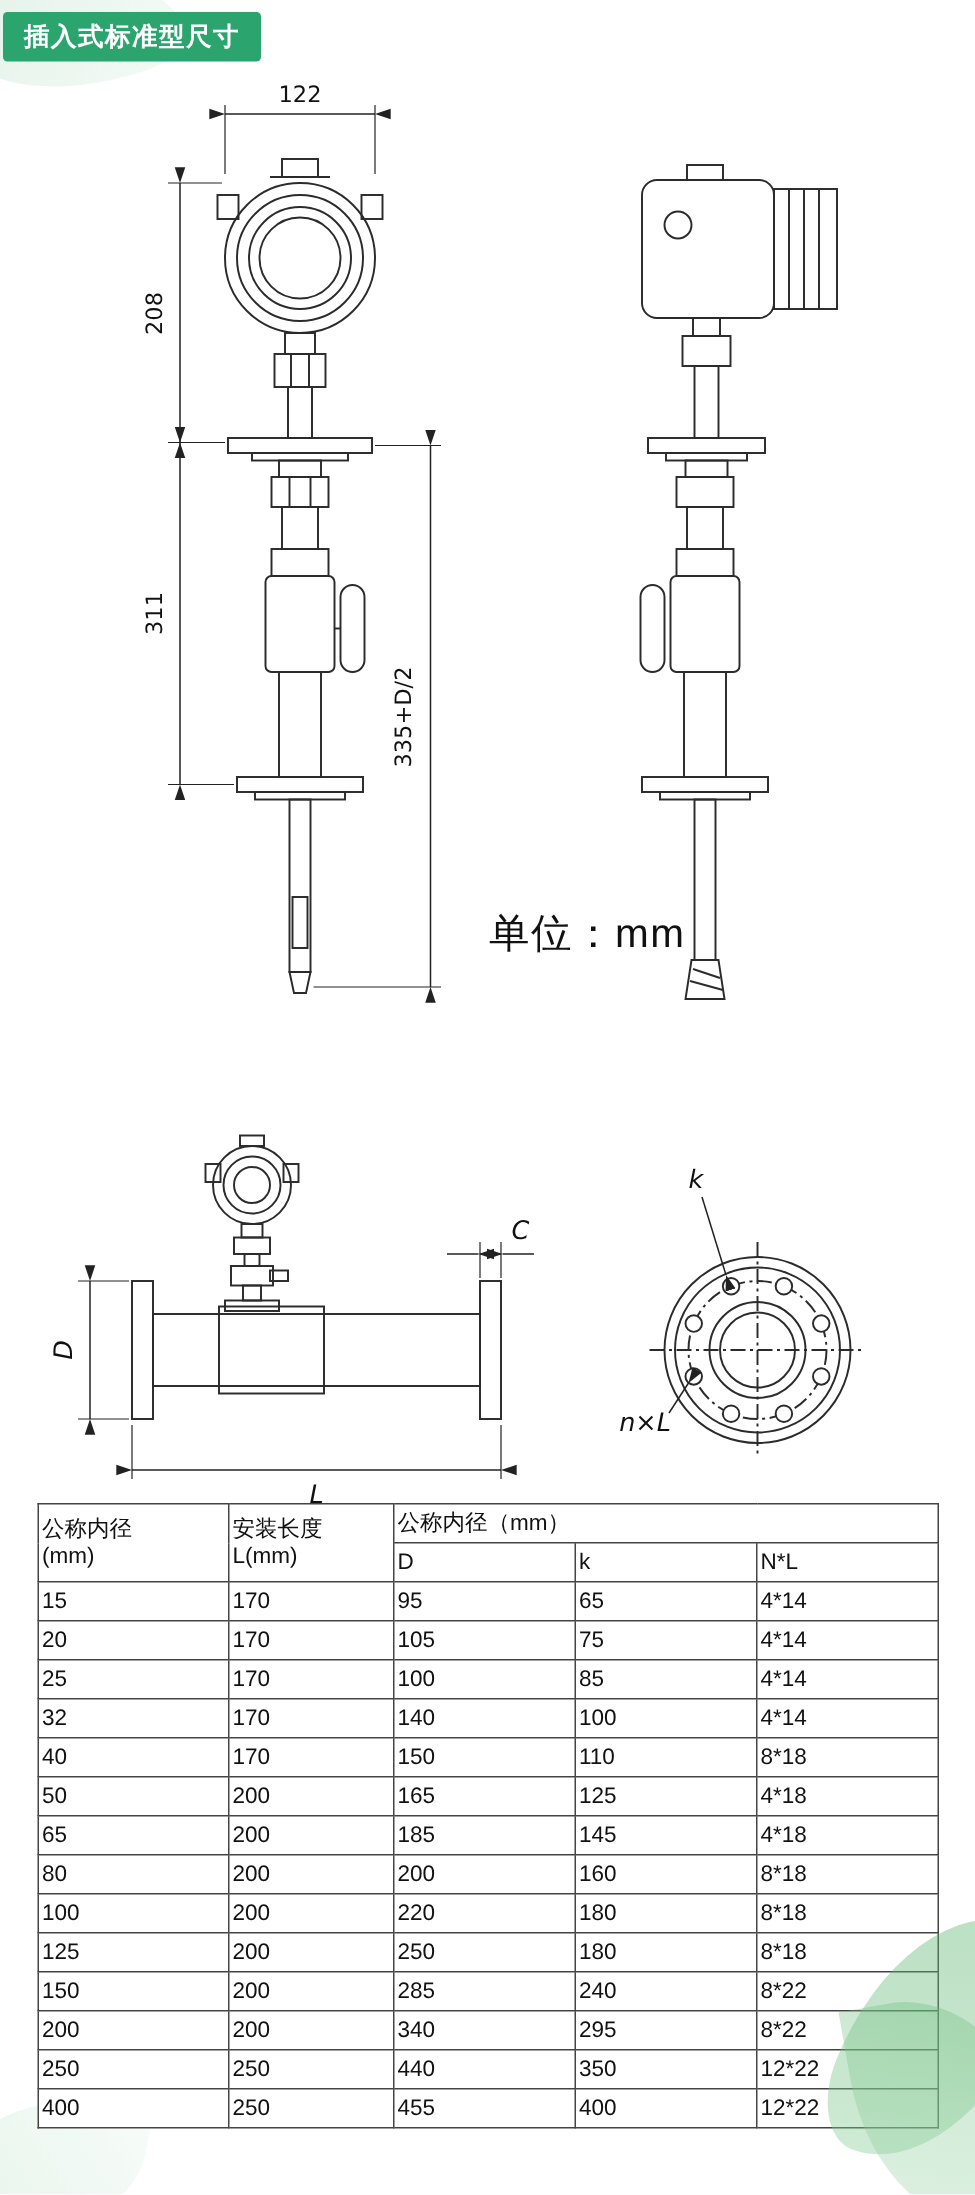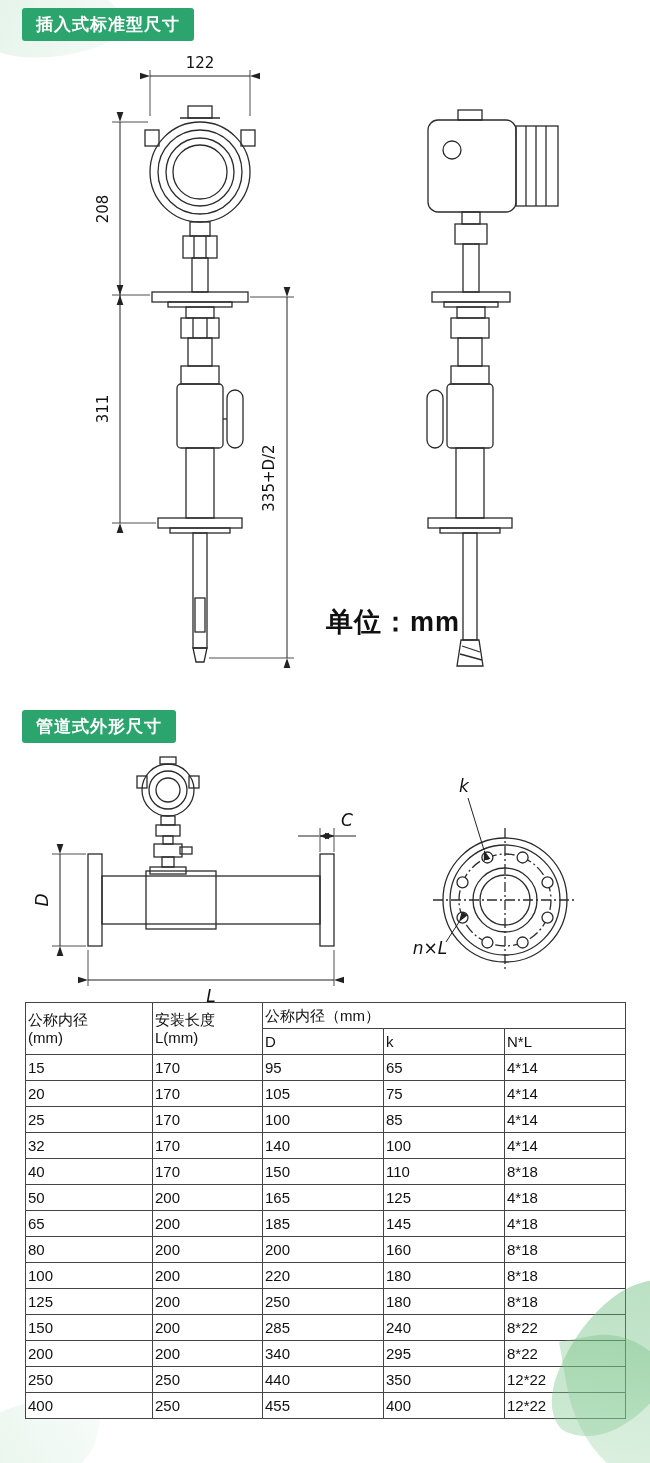--- a/index.html
+++ b/index.html
@@ -1,29 +1,29 @@
 <!DOCTYPE html>
 <html><head>
 <meta charset="utf-8">
 <style>
   * { margin:0; padding:0; box-sizing:border-box; }
   html,body { background:#ffffff; }
   body { font-family:"Liberation Sans","DejaVu Sans",sans-serif; }
   .page { position:relative; width:650px; height:1463px; margin:0 auto; background:#fff; overflow:hidden; }
 
-  .badge { position:absolute; left:22px; background:#2ba46e; color:#fff; font-size:17px; font-weight:bold;
+  .badge { position:absolute; left:2px; background:#2ba46e; color:#fff; font-size:17px; font-weight:bold;
            padding:5px 14px; border-radius:3px; letter-spacing:1px; z-index:5; }
   .badge1 { top:8px; }
   .badge2 { top:710px; }
 
   svg.draw { position:absolute; left:0; z-index:2; }
   .d1 { top:0; }
   .d2 { top:750px; }
 
-  .unit { position:absolute; left:326px; top:604px; font-size:27px; color:#111; font-weight:700;
+  .unit { position:absolute; left:326px; top:604px; font-size:27px; color:#111; font-weight:400;
           letter-spacing:1px; z-index:4; }
 
   table.spec { position:absolute; left:25px; top:1002px; width:600px; border-collapse:collapse;
                table-layout:fixed; text-align:left; font-size:15px; color:#111; background:#fff; z-index:2; }
   .spec th, .spec td { border:1px solid #444; font-weight:400; height:26px; line-height:1.15; padding:1px 2px; }
 
   svg text { font-family:"DejaVu Sans","Liberation Sans",sans-serif; font-size:15px; fill:#111; }
   svg text.it { font-size:17px; font-style:italic; }
   .shape rect, .shape circle, .shape line, .shape polygon { stroke:#2b2b2b; fill:none; stroke-width:1.3; }
   .shape .bolt { fill:#ffffff; }
@@ -148,21 +148,20 @@
     <g>
       <line class="ext" x1="250" y1="297" x2="294" y2="297"></line>
       <line class="ext" x1="209" y1="658" x2="294" y2="658"></line>
       <line class="dim" x1="287" y1="297" x2="287" y2="658" marker-start="url(#ar1)" marker-end="url(#ar1)"></line>
       <text x="274" y="478" transform="rotate(-90 274 478)" text-anchor="middle">335+D/2</text>
     </g>
   </svg>
 
   <div class="unit">单位：mm</div>
 
-  <div class="badge badge2">管道式外形尺寸</div>
 
   <svg class="draw d2" width="650" height="270" viewBox="0 0 650 270">
     <defs>
       <marker id="ar2" viewBox="0 0 10 10" refX="0.5" refY="5" markerWidth="11" markerHeight="11" orient="auto-start-reverse">
         <path d="M0.5,5 L10,1.8 L10,8.2 Z" fill="#222"></path>
       </marker>
     </defs>
 
     <g class="shape">
       <rect x="160" y="7" width="16" height="7"></rect>

